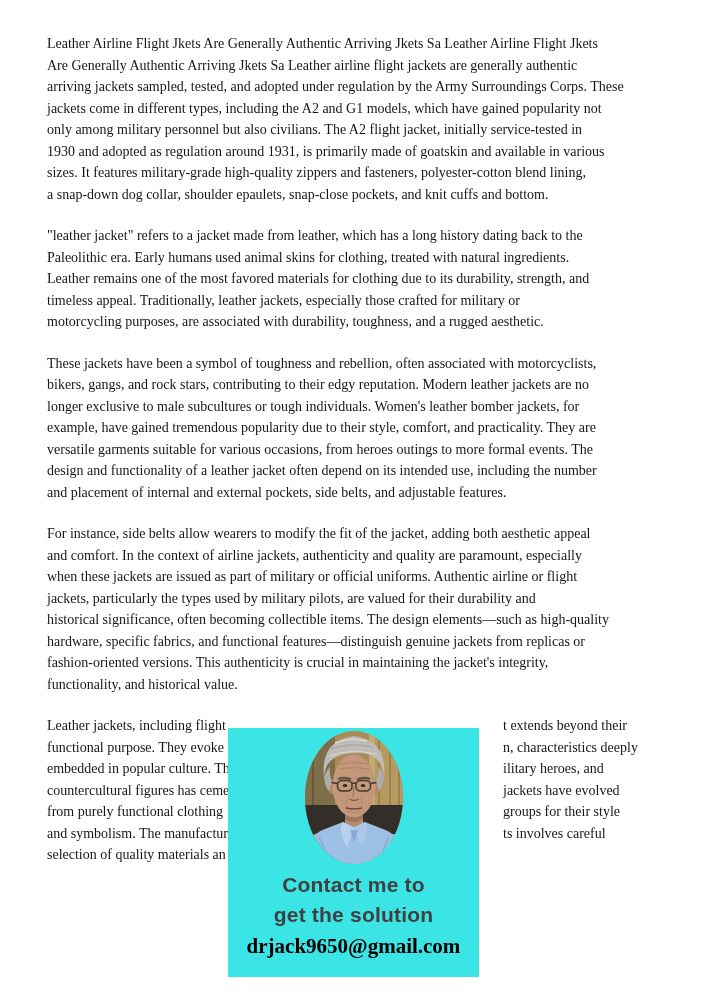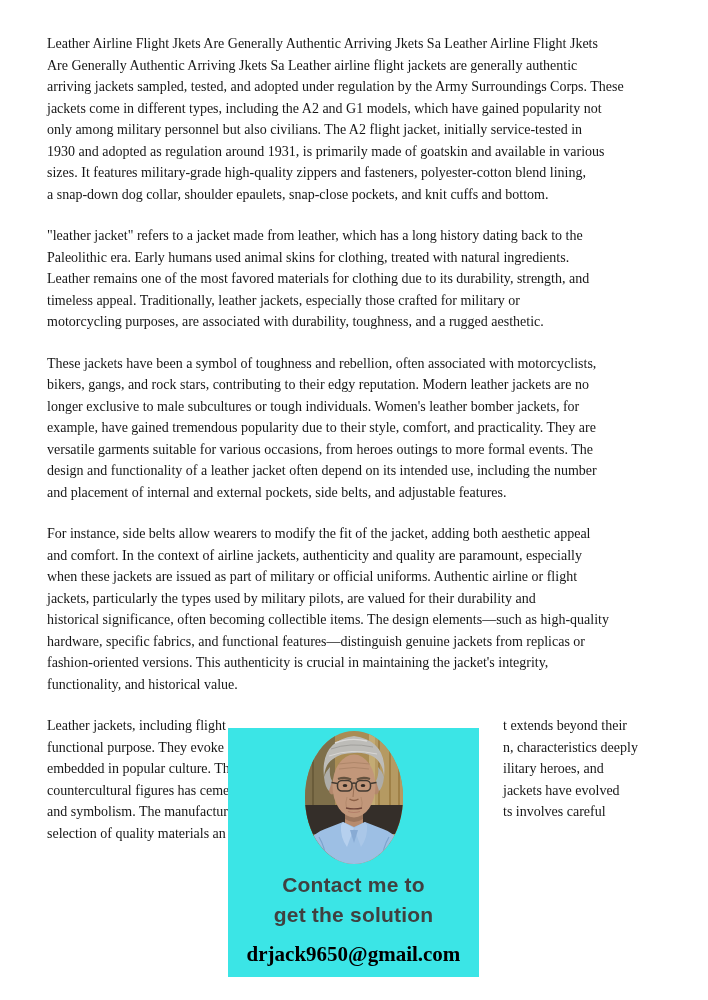--- a/index.html
+++ b/index.html
@@ -50,21 +50,21 @@
     margin-top: 6px;
     font-family: "Liberation Sans", sans-serif;
     font-weight: 700;
     font-size: 21px;
     line-height: 30px;
     color: #1d1d1d;
     text-align: center;
     letter-spacing: 0.2px;
   }
   .email {
-    margin-top: 12px;
+    margin-top: 4px;
     font-family: "Liberation Serif", serif;
     font-weight: 700;
     font-size: 21px;
     color: #000000;
     text-align: right;
   }
 </style>
 </head>
 <body>
 
@@ -105,20 +105,21 @@
         <div class="tline">historical significance, often becoming collectible items. The design elements—such as high-quality</div>
         <div class="tline">hardware, specific fabrics, and functional features—distinguish genuine jackets from replicas or</div>
         <div class="tline">fashion-oriented versions. This authenticity is crucial in maintaining the jacket's integrity,</div>
         <div class="tline">functionality, and historical value.</div>
       </div>
       <div class="para">
         <div class="tline split"><span class="frag-left">Leather jackets, including flight</span><span class="frag-right">t extends beyond their</span></div>
         <div class="tline split"><span class="frag-left">functional purpose. They evoke</span><span class="frag-right">n, characteristics deeply</span></div>
         <div class="tline split"><span class="frag-left">embedded in popular culture. Th</span><span class="frag-right">ilitary heroes, and</span></div>
         <div class="tline split"><span class="frag-left">countercultural figures has ceme</span><span class="frag-right">jackets have evolved</span></div>
+        <div class="tline split"><span class="frag-left">from purely functional clothing</span><span class="frag-right">groups for their style</span></div>
         <div class="tline split"><span class="frag-left">and symbolism. The manufactur</span><span class="frag-right">ts involves careful</span></div>
         <div class="tline split"><span class="frag-left">selection of quality materials an</span><span class="frag-right"></span></div>
       </div>
     </div>
 
   <div class="overlay" style="background: rgb(59, 229, 230);">
     <svg class="avatar-svg" width="98" height="133" viewBox="0 0 98 133" xmlns="http://www.w3.org/2000/svg">
       <defs>
         <clipPath id="ovalClip">
             <ellipse cx="49" cy="66.5" rx="49" ry="66.5"></ellipse>

